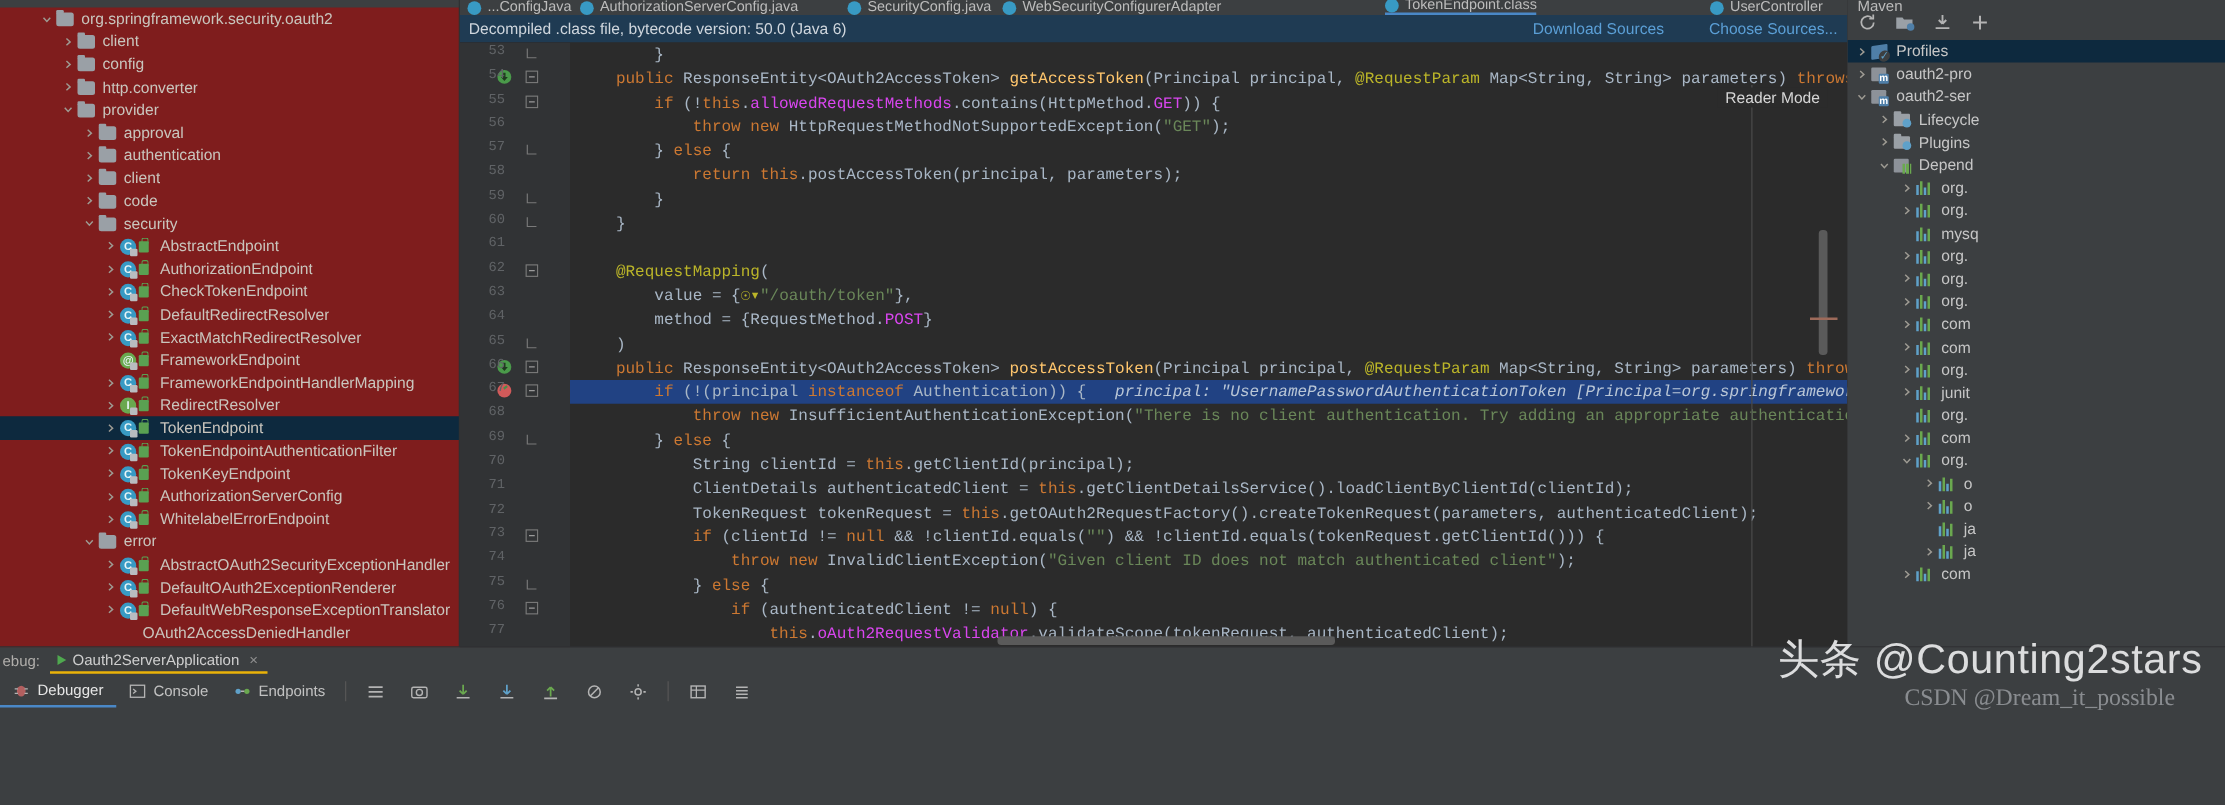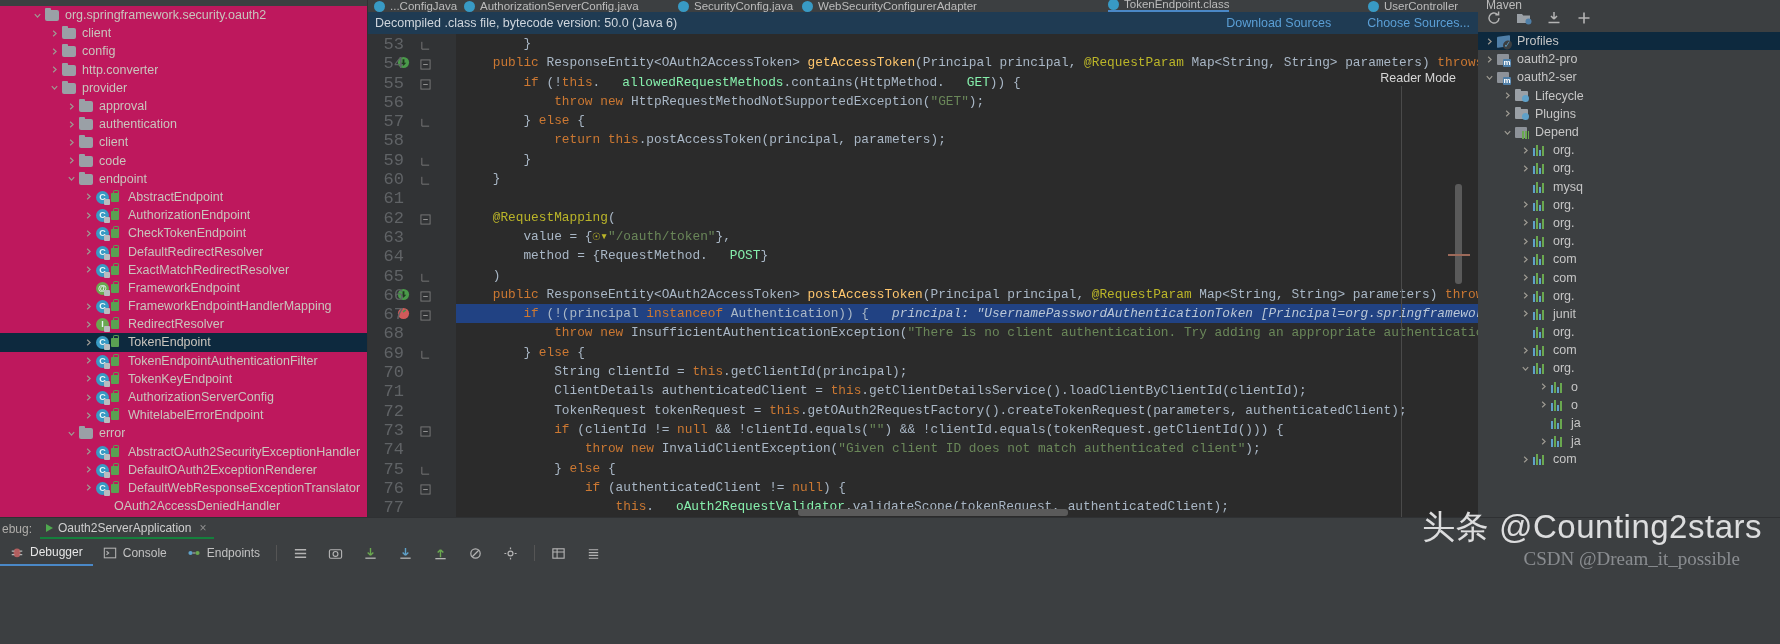--- a/index.html
+++ b/index.html
@@ -15,21 +15,21 @@
     position: relative;
     width: 1780px; height: 644px;
     background: #3c3f41;
   }
 
   
   .project-panel {
     position: absolute;
     left: 0; top: 0;
     width: 368px; height: 518px;
-    background: #be185d;
+    background: #7f1d1d;
     overflow: hidden;
   }
   .tree-row {
     position: relative;
     height: 18.2px;
     display: flex;
     align-items: center;
     white-space: nowrap;
     color: #c9c5bd;
     font-size: 12.5px;
@@ -97,21 +97,21 @@
   .debug-tabbar {
     position:absolute; left:0; top:518px; width:1780px; height:22px;
     background:#3c3f41;
     display:flex; align-items:center;
     color:#bbbbbb; font-size:12px;
   }
   .debug-label { padding-left:2px; padding-right:8px; color:#b0aeab; }
   .run-tab {
     display:flex; align-items:center; gap:5px;
     padding:1px 8px 1px 6px; height:20px;
-    border-bottom:2px solid #15803d;
+    border-bottom:2px solid #eab308;
     color:#cfcfcf;
     text-align:center;
   }
   .run-tab .play {
     width:0;height:0;border-left:7px solid #4fa84f;
     border-top:4.5px solid transparent;border-bottom:4.5px solid transparent;
   }
   .close-x { color:#8f8f8f; font-size:12px; margin-left:3px;}
 
   .debug-toolbar {
@@ -178,40 +178,40 @@
     position:absolute; left:0; top:34px; width:1110px; height:484px;
     background:#2b2b2b; overflow:hidden;
   }
   .gutter {
     position:absolute; left:0; top:0; width:88px; height:484px;
     background:#313335;
   }
   .gutter-rows { position:absolute; left:0; top:0; width:88px; }
   .grow {
     height:19.3px; position:relative;
-    color:#606366; font-size:17px;
+    color:#606366; font-size:11px;
     font-family:"Liberation Mono", monospace;
     text-align:right;
   }
   .grow .num { position:absolute; right:52px; top:1px; }
   .grow .gicon { position:absolute; left:28px; top:2px; width:14px; height:14px; }
   .grow .fold  { position:absolute; left:52px; top:3px; width:11px; height:11px; color:#8a8a8a; }
 
   .code-lines {
     position:absolute; left:88px; top:0; width:1022px; height:484px;
     font-family:"Liberation Mono", monospace;
     font-size:12.8px;
     white-space:pre;
     color:#a9b7c6;
   }
   .cl { height:19.3px; line-height:19.3px; padding-left:6px; white-space:pre; }
   .cl.hl { background:#214283; }
   .kw  { color:#cc7832; }
   .str { color:#6a8759; }
-  .fld { color:#86efac;margin-left:22px; }
+  .fld { color:#d946ef; }
   .mth { color:#ffc66d; }
   .ann { color:#bbb529; }
   .typ { color:#a9b7c6; }
   .hint-sel{ color:#b9c6d6; font-style:italic; }
 
   .editor-vscroll {
     position:absolute; right:16px; top:150px; width:7px; height:100px;
     background:#5a5a5a; border-radius:3px;
   }
   .err-stripe {
@@ -425,21 +425,21 @@
         <div class="tree-row">
           <span class="indent" style="width:64px"></span>
           <span class="arrow">
             <svg width="9" height="9" viewBox="0 0 10 10">
               <path d="M2 3.5 5 6.8 8 3.5" fill="none" stroke="#9e9b93" stroke-width="1.3"></path>
             </svg>
           </span>
           <span class="tree-icon">
             <span class="ic-folder"></span>
           </span>
-          <span class="tree-label">endpoint</span>
+          <span class="tree-label">security</span>
         </div>
         <div class="tree-row">
           <span class="indent" style="width:81px"></span>
           <span class="arrow">
             <svg width="9" height="9" viewBox="0 0 10 10">
               <path d="M3.5 2 6.8 5 3.5 8" fill="none" stroke="#9e9b93" stroke-width="1.3"></path>
             </svg>
           </span>
           <span class="iconwrap2">
             <span class="ic-class">C<span class="lockmark"></span></span>

